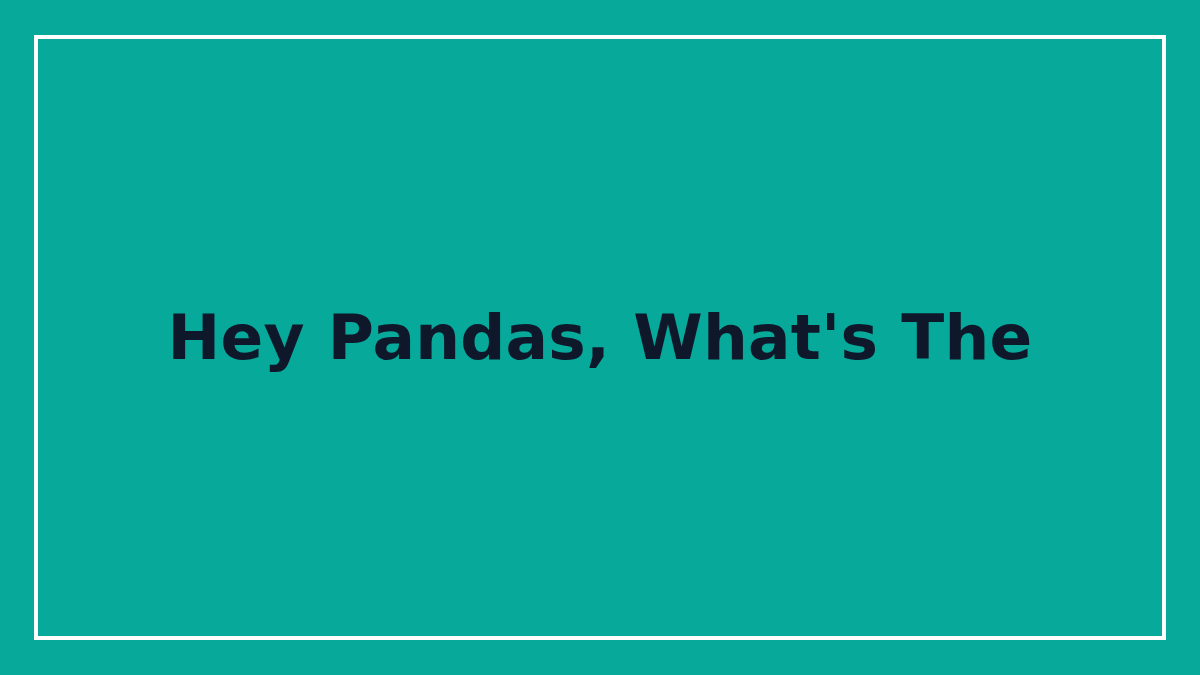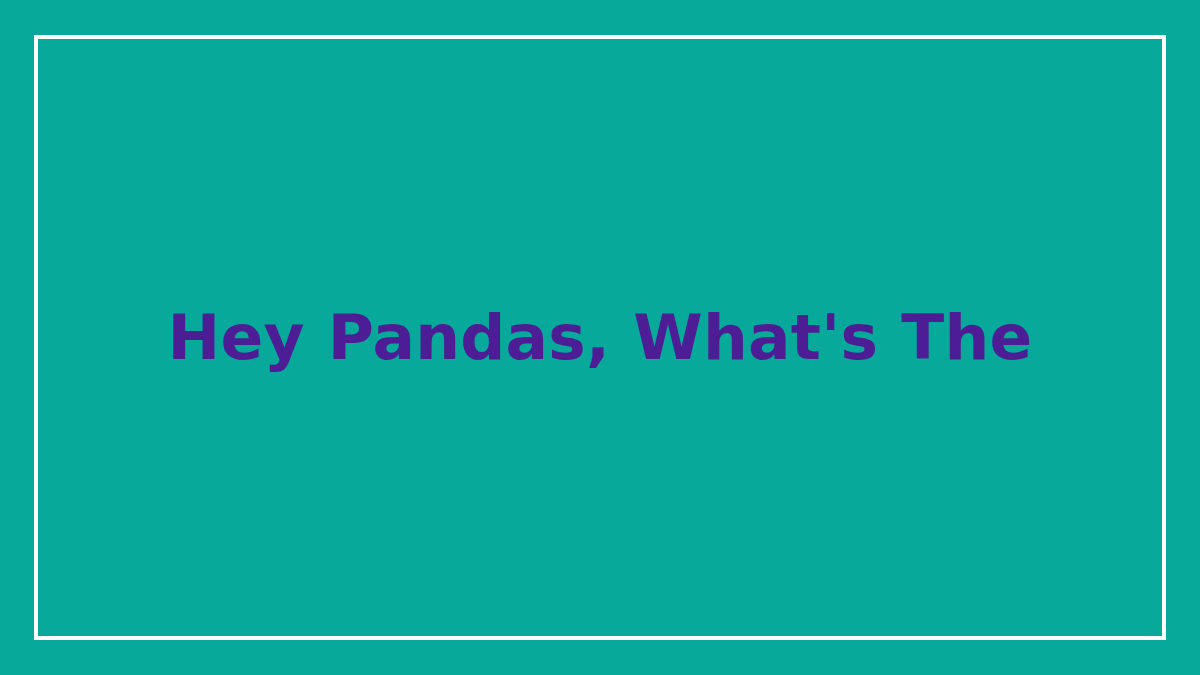--- a/index.html
+++ b/index.html
@@ -58,17 +58,17 @@
     white-space: nowrap;
   }
 </style>
 </head>
 <body>
 
 <div id="card" style="background-color: rgb(6, 169, 154);">
 
   <div id="border-frame" style="border-color: rgb(255, 255, 255);"></div>
 
-  <h1 id="headline" style="color: #4c1d95;">
+  <h1 id="headline" style="color: #0f172a;">
     <span class="line">Hey Pandas, What's The</span>
   </h1>
 
 </div>
 
 </body></html>

